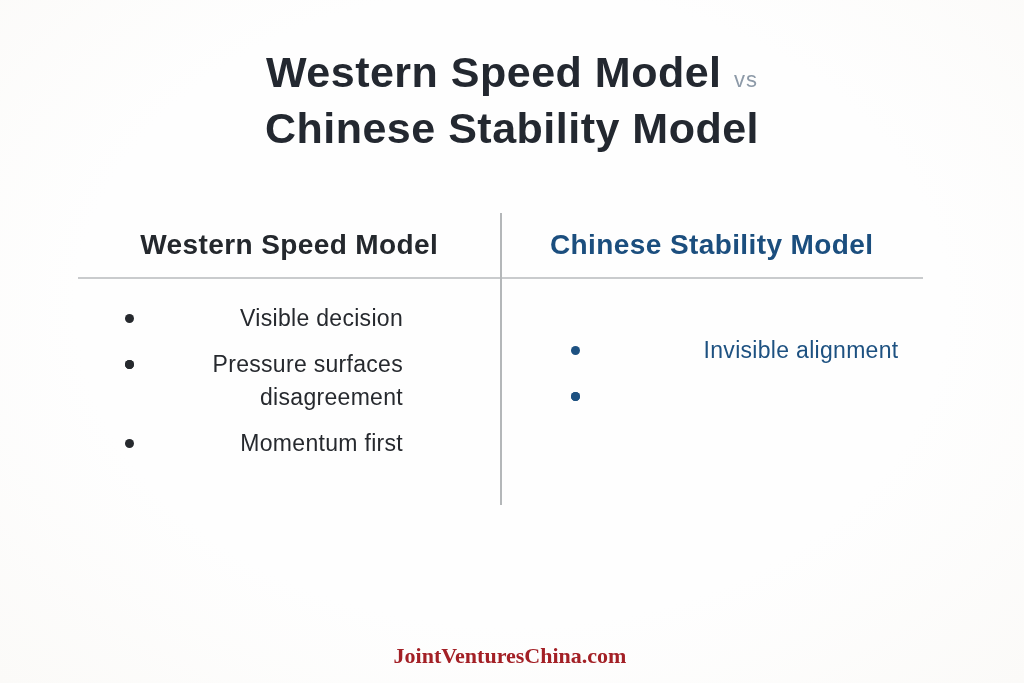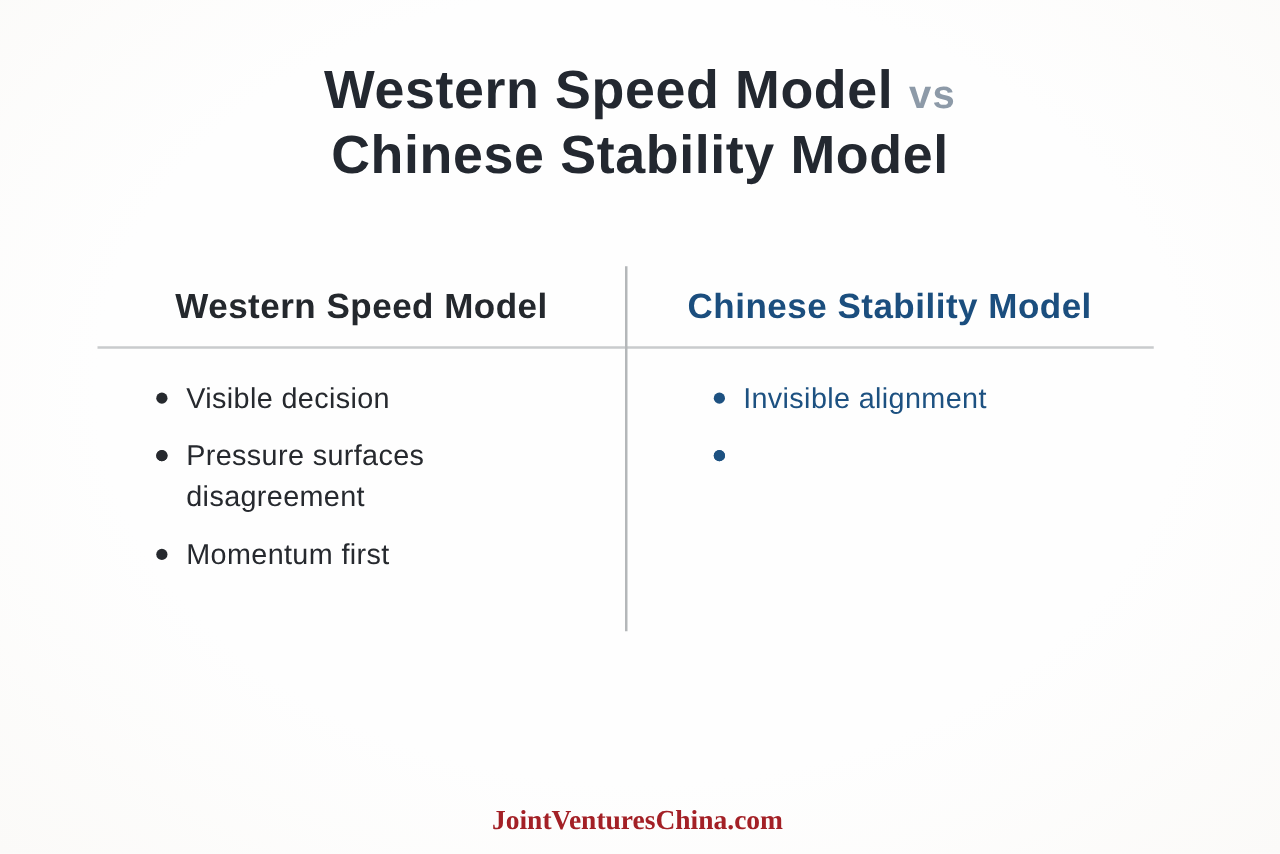--- a/index.html
+++ b/index.html
@@ -23,22 +23,22 @@
     left: 22px;
     width: 980px;
     text-align: center;
     font-weight: 700;
     font-size: 43px;
     line-height: 49px;
     letter-spacing: 0.5px;
     color: #232830;
   }
   .title .vs {
-    font-size: 32px;
-    font-weight: 700;
+    font-size: 22px;
+    font-weight: 400;
     color: #8d9aa8;
     letter-spacing: 1px;
   }
 
   
   .table {
     position: absolute;
     left: 78px;
     top: 213px;
     width: 845px;
@@ -66,28 +66,29 @@
   }
   .header-cell.west { color: #24282d; }
   .header-cell.east { color: #1b4e7e; }
   .h-rule {
     height: 2px;
     background: #c9cbcd;
   }
   .body-row {
     display: flex;
     align-items: flex-start;
+    text-align: right;
   }
   .body-cell { flex: 1 1 50%; }
   ul.points {
     list-style: none;
     padding-top: 23px;
   }
   .body-cell.west ul.points { margin-left: 45px; width: 300px; }
-  .body-cell.east ul.points { margin-left: 68px; width: 330px; }
+  .body-cell.east ul.points { margin-left: 68px; width: 330px; margin-top: 32px; }
   ul.points li {
     position: relative;
     padding-left: 26px;
     font-size: 23px;
     line-height: 33px;
     margin-bottom: 13px;
     letter-spacing: 0.3px;
   }
   .body-cell.west li { color: #26292e; max-width: 280px; }
   .body-cell.east li { color: #1d5181; }

